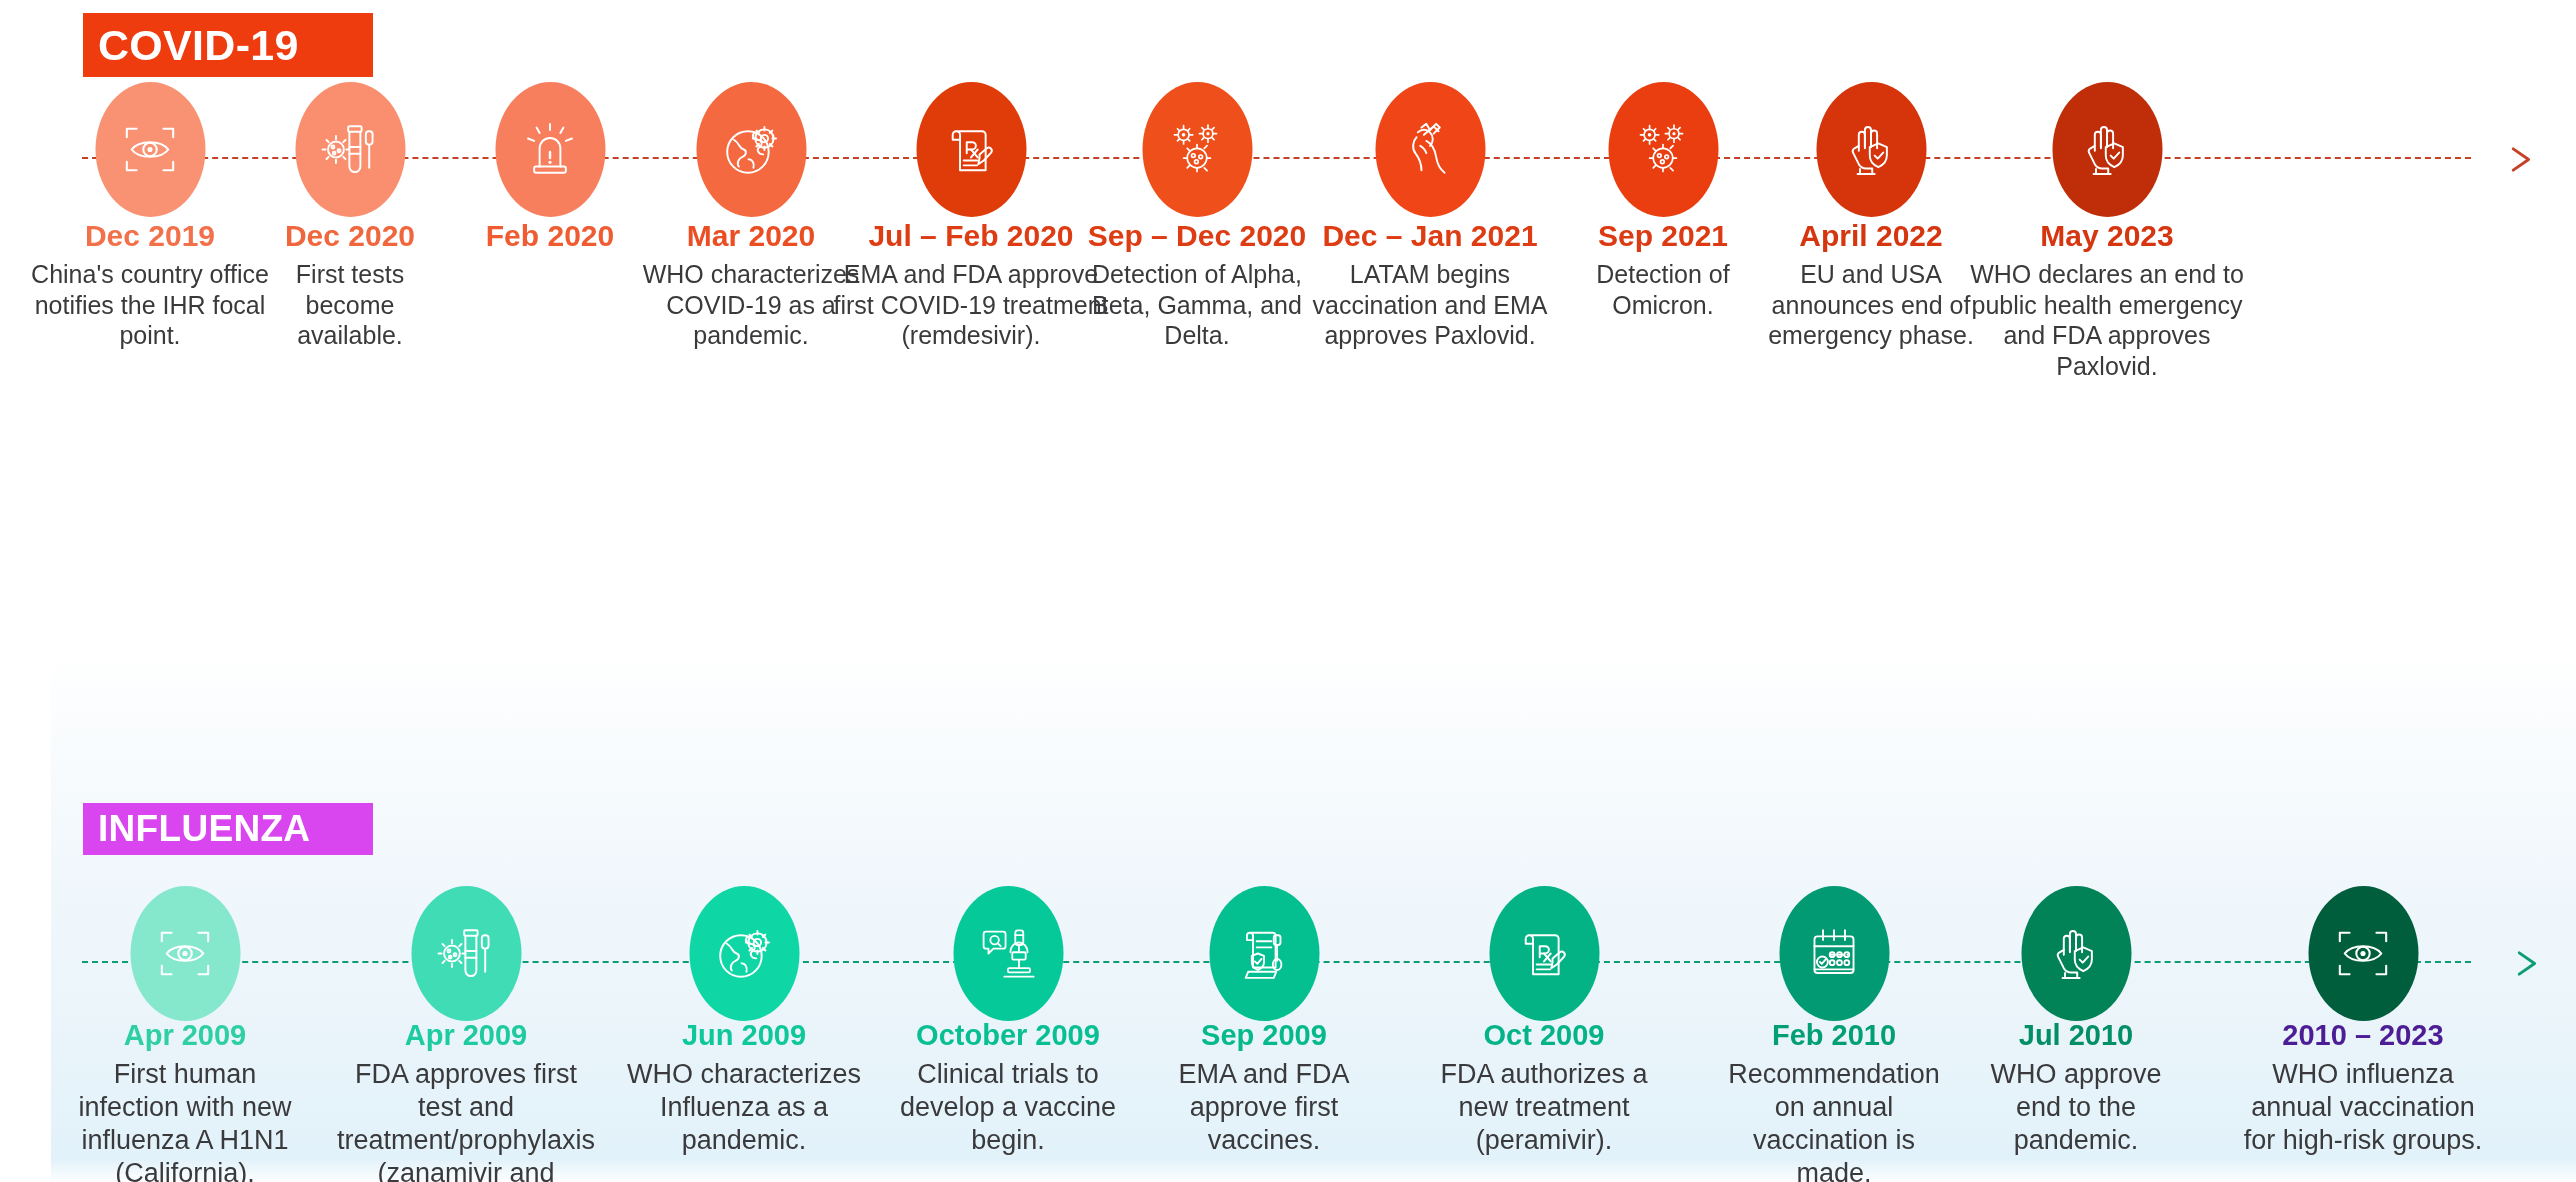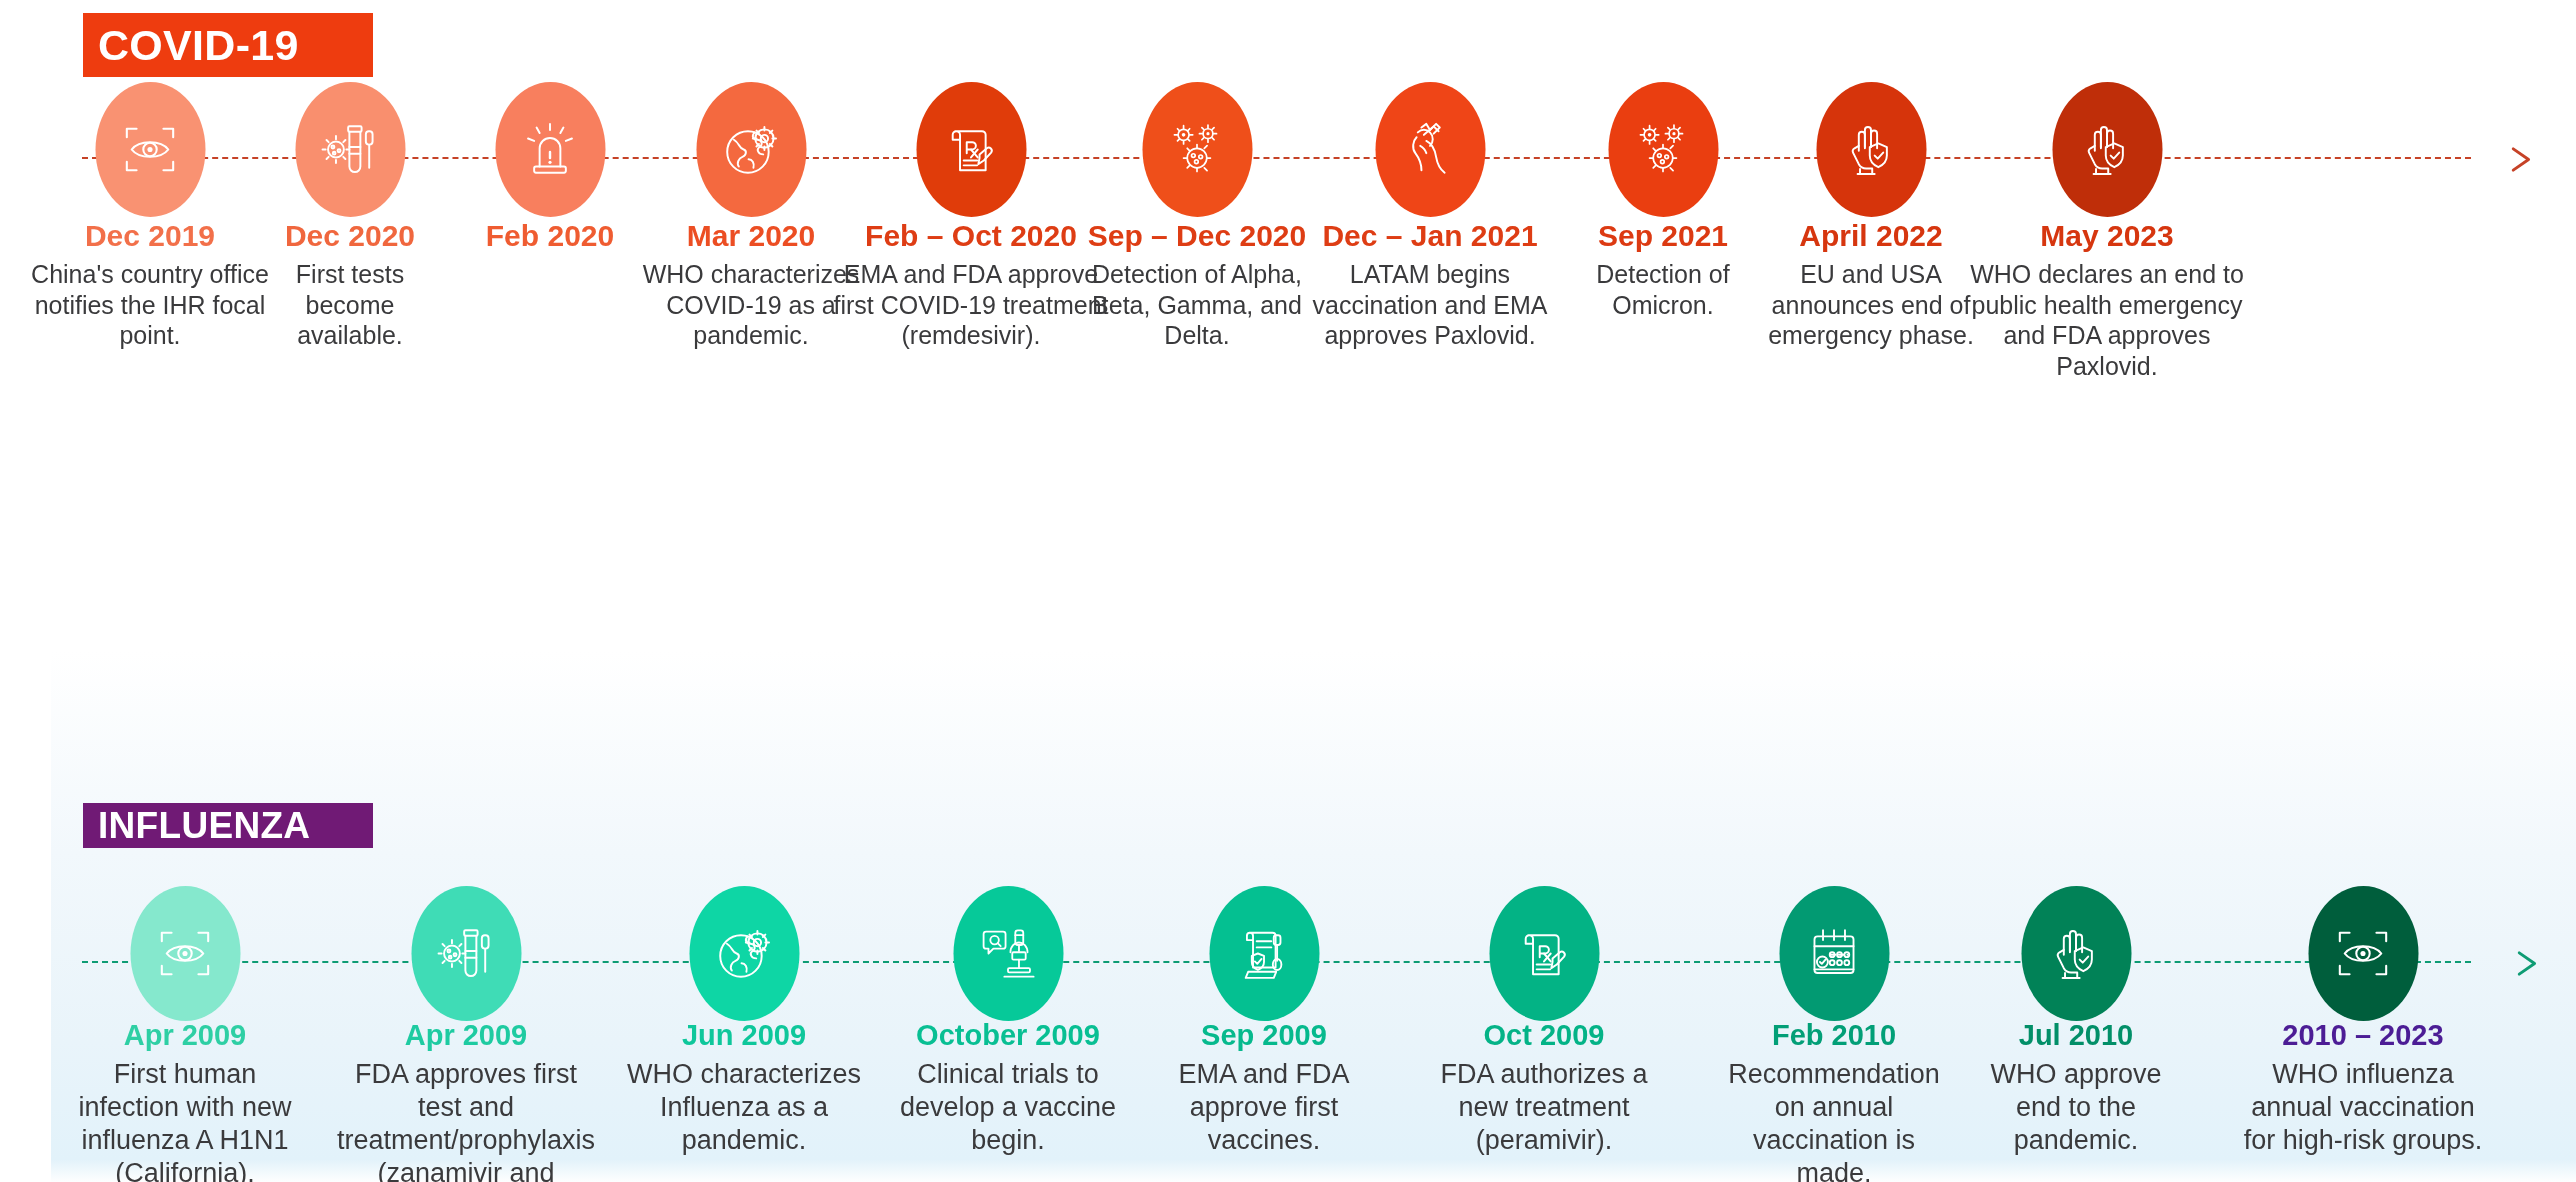--- a/index.html
+++ b/index.html
@@ -28,21 +28,21 @@
     left: 83px;
     display: flex;
     align-items: center;
     padding: 0 15px;
     color: #ffffff;
     font-weight: bold;
     letter-spacing: 0.3px;
     white-space: nowrap;
   }
   #header-covid     { top: 13px;  width: 290px; height: 64px; font-size: 43px; background: #ee3c0f; }
-  #header-influenza { top: 401px; width: 290px; height: 45px; font-size: 37px; background: #701a75; }
+  #header-influenza { top: 401px; width: 290px; height: 52px; font-size: 37px; background: #d946ef; }
 
   .track { position: absolute; left: 0; width: 2576px; height: 151px; }
   #track-covid     { top: 82px; }
   #track-influenza { top: 484px; }
 
   .track-line {
     position: absolute;
     left: 82px;
     right: 105px;
     top: 75px;
@@ -321,21 +321,21 @@
         <div class="entry-desc">First tests become available.</div>
       </div>
       <div class="entry" style="left: 550px; width: 227px;">
         <div class="entry-date" style="color: rgb(239, 92, 49);">Feb 2020</div>
       </div>
       <div class="entry" style="left: 751px; width: 250px;">
         <div class="entry-date" style="color: rgb(236, 78, 35);">Mar 2020</div>
         <div class="entry-desc">WHO characterizes COVID-19 as a pandemic.</div>
       </div>
       <div class="entry" style="left: 971px; width: 280px;">
-        <div class="entry-date" style="color: rgb(222, 61, 20);">Feb – Oct 2020</div>
+        <div class="entry-date" style="color: rgb(222, 61, 20);">Jul – Feb 2020</div>
         <div class="entry-desc">EMA and FDA approve first COVID-19 treatment (remdesivir).</div>
       </div>
       <div class="entry" style="left: 1197px; width: 256px;">
         <div class="entry-date" style="color: rgb(222, 61, 20);">Sep – Dec 2020</div>
         <div class="entry-desc">Detection of Alpha, Beta, Gamma, and Delta.</div>
       </div>
       <div class="entry" style="left: 1430px; width: 265px;">
         <div class="entry-date" style="color: rgb(222, 61, 20);">Dec – Jan 2021</div>
         <div class="entry-desc">LATAM begins vaccination and EMA approves Paxlovid.</div>
       </div>

